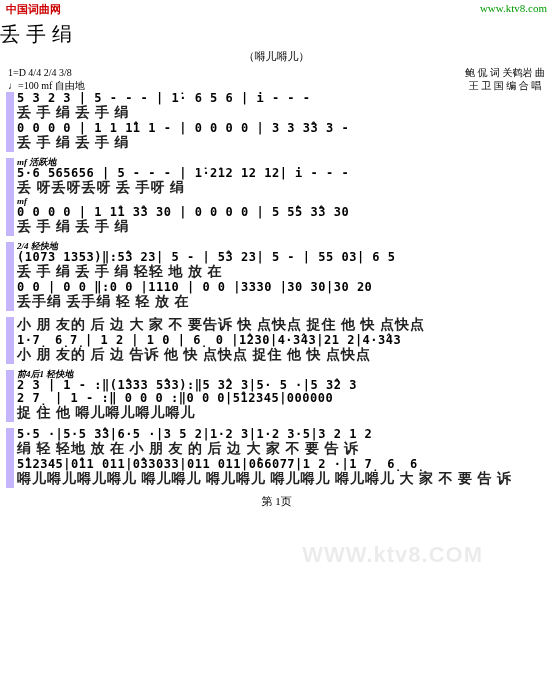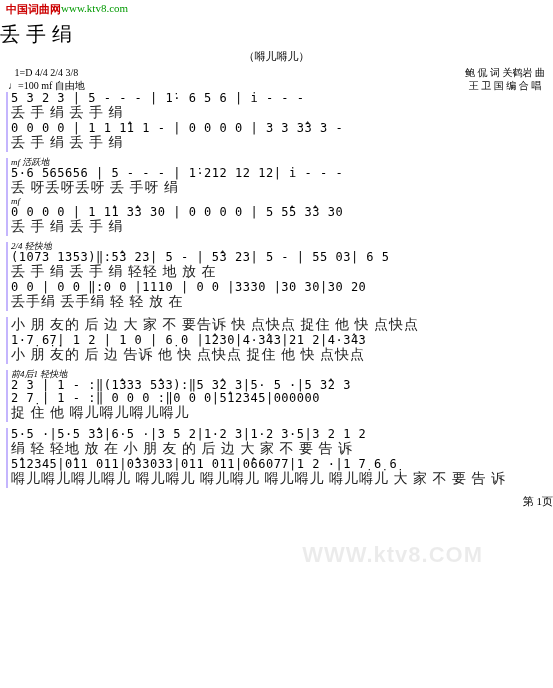--- a/index.html
+++ b/index.html
@@ -1,31 +1,31 @@
 <!DOCTYPE html>
 <html><head>
 <meta charset="utf-8">
 <style>
   * { margin: 0; padding: 0; box-sizing: border-box; }
   body { width: 553px; height: 688px; background: #fff; font-family: "SimSun", serif; position: relative; overflow: hidden; }
-  .top-bar { display: flex; padding: 2px 6px; font-size: 11px; }
+  .top-bar { display: flex; justify-content: space-between; padding: 2px 6px; font-size: 11px; }
   .site-left { color: #c00; font-weight: bold; }
   .site-right { color: #090; }
   .title { font-size: 20px; letter-spacing: 6px; margin: 2px 0 1px; }
   .subtitle { text-align: center; font-size: 11px; margin-bottom: 2px; }
   .meta-row { display: flex; justify-content: space-between; padding: 0 8px; font-size: 10px; }
-  .meta-left { line-height: 1.3; text-align: center; }
+  .meta-left { line-height: 1.3; }
   .meta-right { line-height: 1.3; text-align: center; }
   .score { padding: 0 6px; }
   .system { margin-bottom: 6px; }
   .staff-line { font-family: "SimSun", monospace; font-size: 12px; white-space: nowrap; letter-spacing: 0.5px; line-height: 1.1; }
   .lyric-line { font-family: "SimSun", serif; font-size: 14px; white-space: nowrap; letter-spacing: 1px; line-height: 1.2; color: #222; }
   .marking { font-size: 9px; font-style: italic; line-height: 1; }
-  .bracket { border-left: 2px solid #c4b5fd; padding-left: 3px; }
-  .footer { text-align: right; font-size: 11px; margin-top: 2px; }
+  .bracket { border-left: 8px solid #c4b5fd; padding-left: 3px; font-weight: bold; }
+  .footer { text-align: center; font-size: 11px; margin-top: 2px; }
   .watermark { position: absolute; right: 70px; bottom: 120px; font-size: 22px; font-weight: bold; color: rgba(0,0,0,0.08); font-family: Arial, sans-serif; letter-spacing: 1px; pointer-events: none; }
 </style>
 </head>
 <body>
 
 <div class="top-bar">
   <span class="site-left">中国词曲网</span>
   <span class="site-right">www.ktv8.com</span>
 </div>
 

